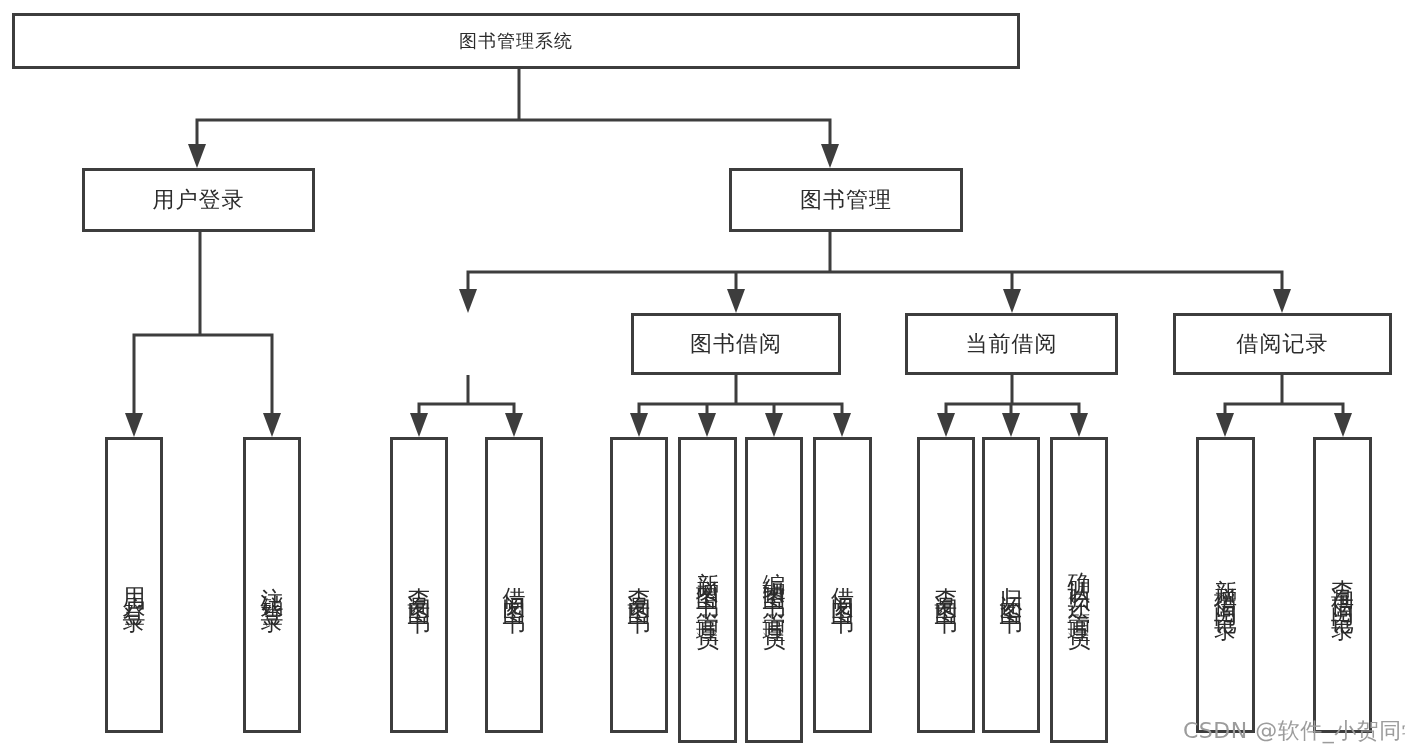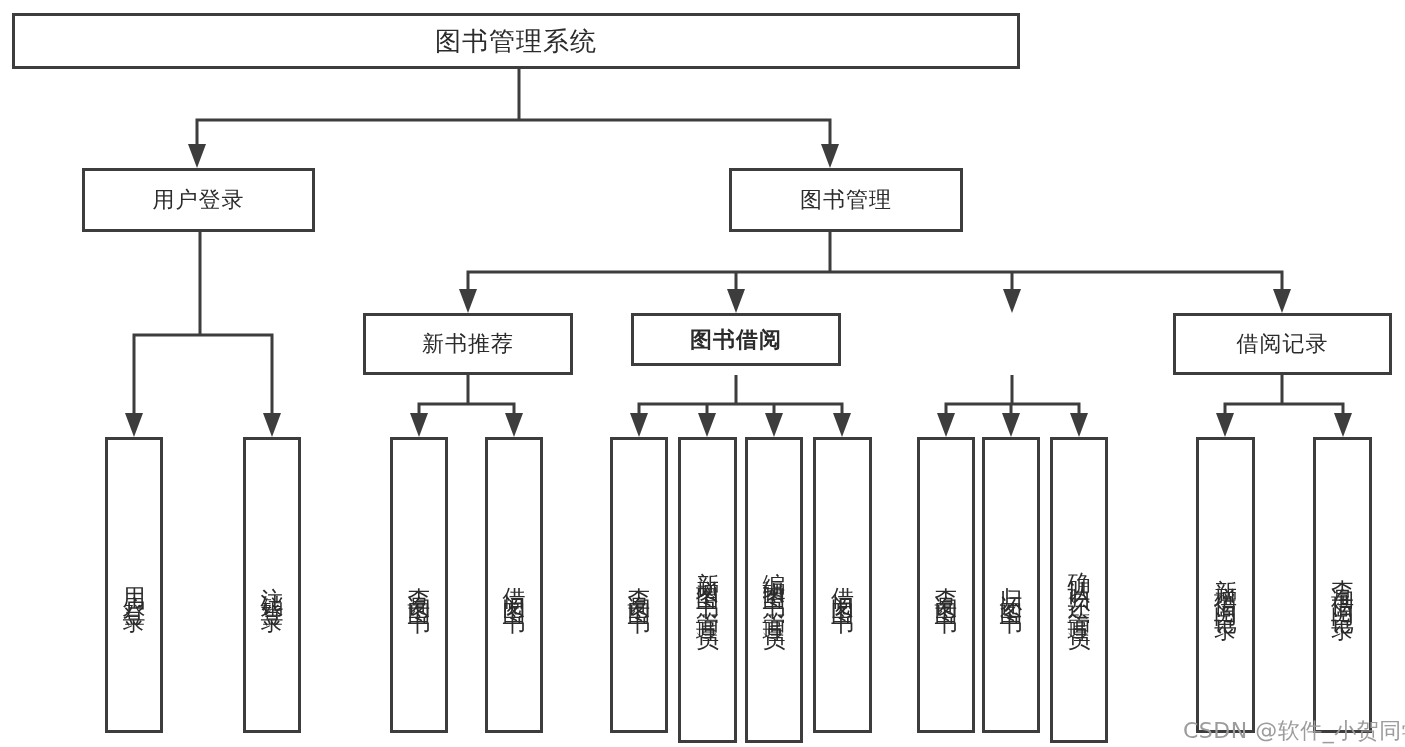--- a/index.html
+++ b/index.html
@@ -6,31 +6,31 @@
   #canvas{
     position:relative;width:1405px;height:747px;background:#ffffff;overflow:hidden;
     font-family:"DejaVu Sans","Liberation Sans",sans-serif;color:#2b2b2b;
   }
   #connectors{position:absolute;left:0;top:0;width:1405px;height:747px;}
   .box{
     position:absolute;background:#ffffff;border:3px solid #3d3d3d;box-sizing:border-box;
     display:flex;align-items:center;justify-content:center;z-index:2;
   }
   .hlabel{font-size:22px;letter-spacing:1px;white-space:nowrap;}
-  .root .hlabel{font-size:26px;text-align:center;}
+  .root .hlabel{font-size:18px;text-align:center;}
   .vlabel{
     writing-mode:vertical-rl;text-orientation:mixed;
     font-size:23px;letter-spacing:8px;line-height:1;white-space:nowrap;
   }
   
   .root {left:12px;  top:13px;  width:1008px;height:56px;}
   .l2a  {left:82px;  top:168px; width:233px; height:64px;}
   .l2b  {left:713px; top:168px; width:234px; height:64px;margin-left:16px;}
   .l3a  {left:363px; top:313px; width:210px; height:62px;}
-  .l3b  {left:631px; top:313px; width:210px; height:53px;font-weight:bold;}
+  .l3b  {left:631px; top:313px; width:210px; height:62px;}
   .l3c  {left:905px; top:313px; width:213px; height:62px;}
   .l3d  {left:1173px;top:313px; width:219px; height:62px;}
   .leaf {top:437px;width:58px;height:296px;}
   .tall {height:306px;}
   .x1{left:105px;} .x2{left:243px;} .x3{left:390px;} .x4{left:485px;}
   .x5{left:610px;} .x6{left:678px;width:59px;} .x7{left:745px;} .x8{left:813px;width:59px;}
   .x9{left:917px;} .x10{left:982px;} .x11{left:1050px;}
   .x12{left:1196px;width:59px;} .x13{left:1313px;width:59px;}
   .watermark{
     position:absolute;left:1183px;top:716px;z-index:5;
@@ -74,25 +74,25 @@
     <span class="hlabel">图书管理系统</span>
   </div>
 
   <div class="box l2a">
     <span class="hlabel">用户登录</span>
   </div>
   <div class="box l2b">
     <span class="hlabel">图书管理</span>
   </div>
 
-  <div class="box l3a">
-    <span class="hlabel">新书推荐</span>
-  </div>
   <div class="box l3b">
     <span class="hlabel">图书借阅</span>
+  </div>
+  <div class="box l3c">
+    <span class="hlabel">当前借阅</span>
   </div>
   <div class="box l3d">
     <span class="hlabel">借阅记录</span>
   </div>
 
   <div class="box leaf x1">
     <span class="vlabel">用户登录</span>
   </div>
   <div class="box leaf x2">
     <span class="vlabel">注销登录</span>

